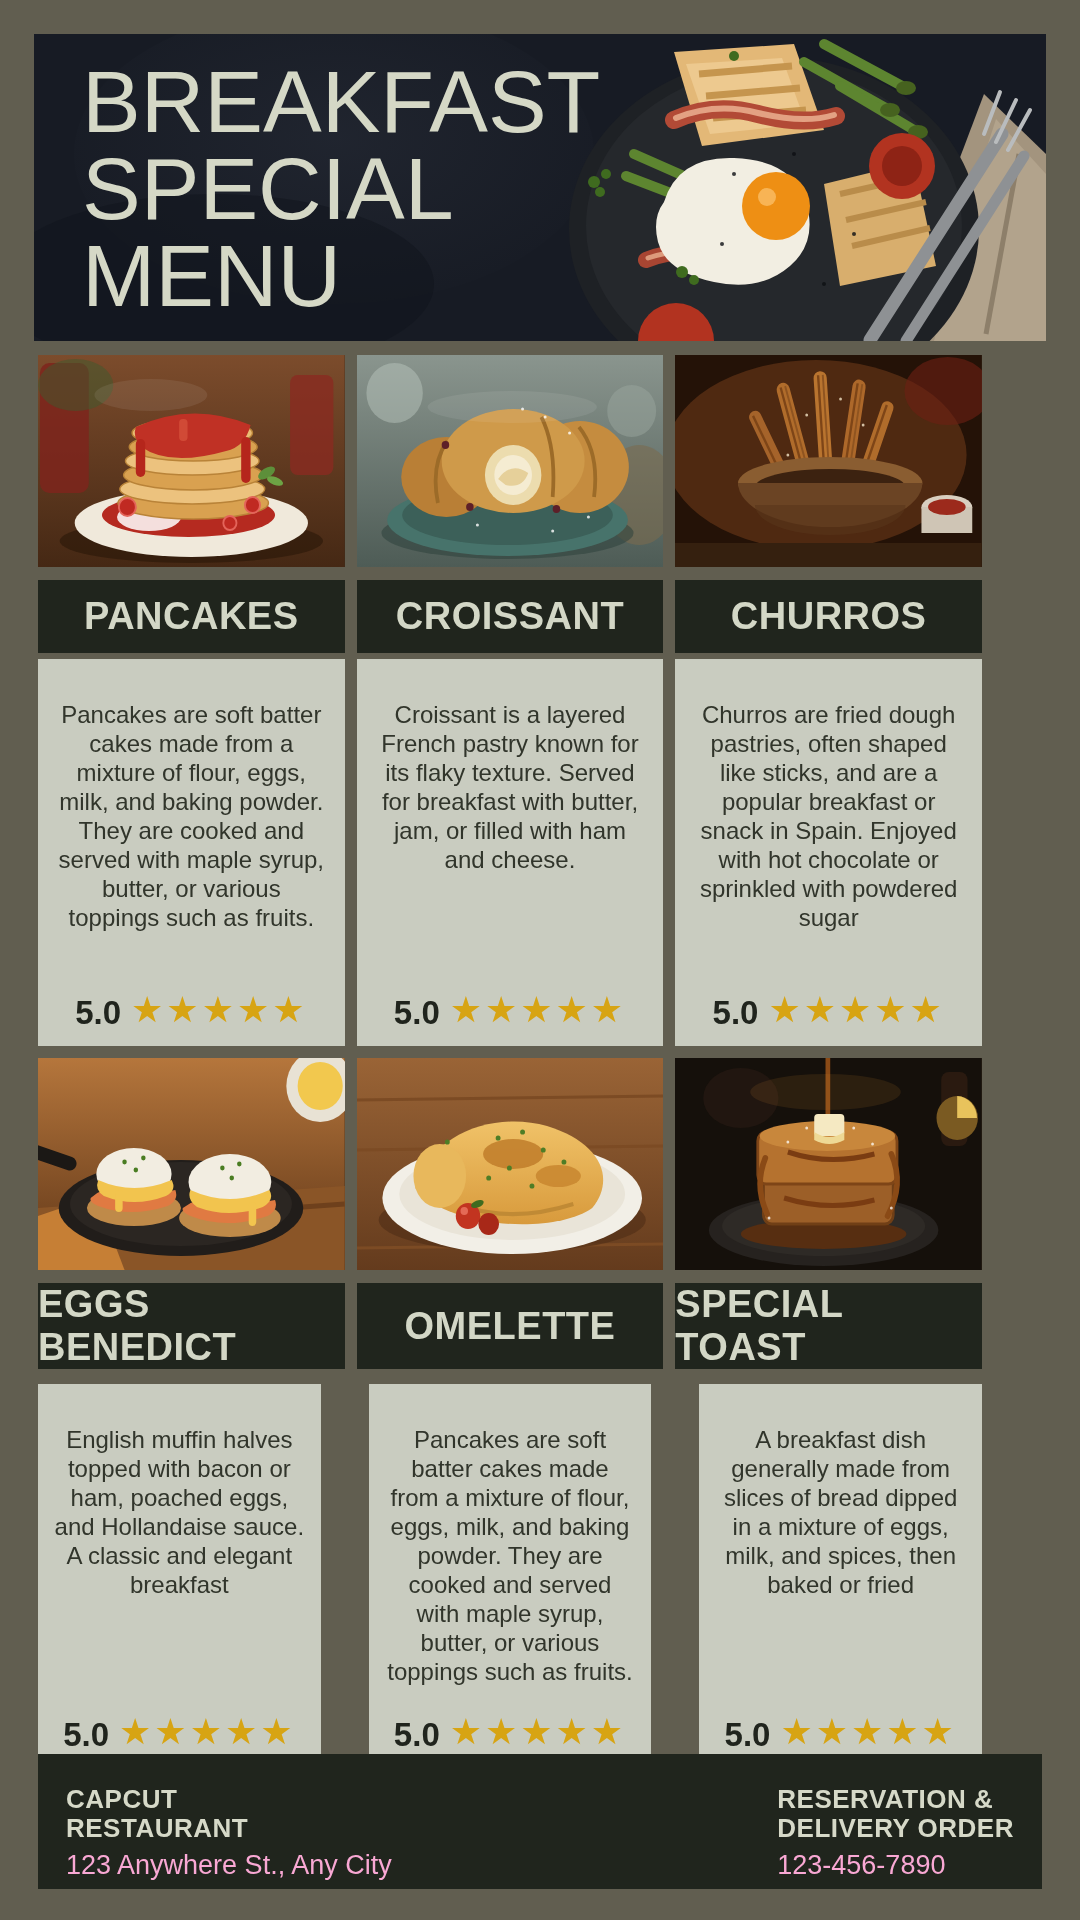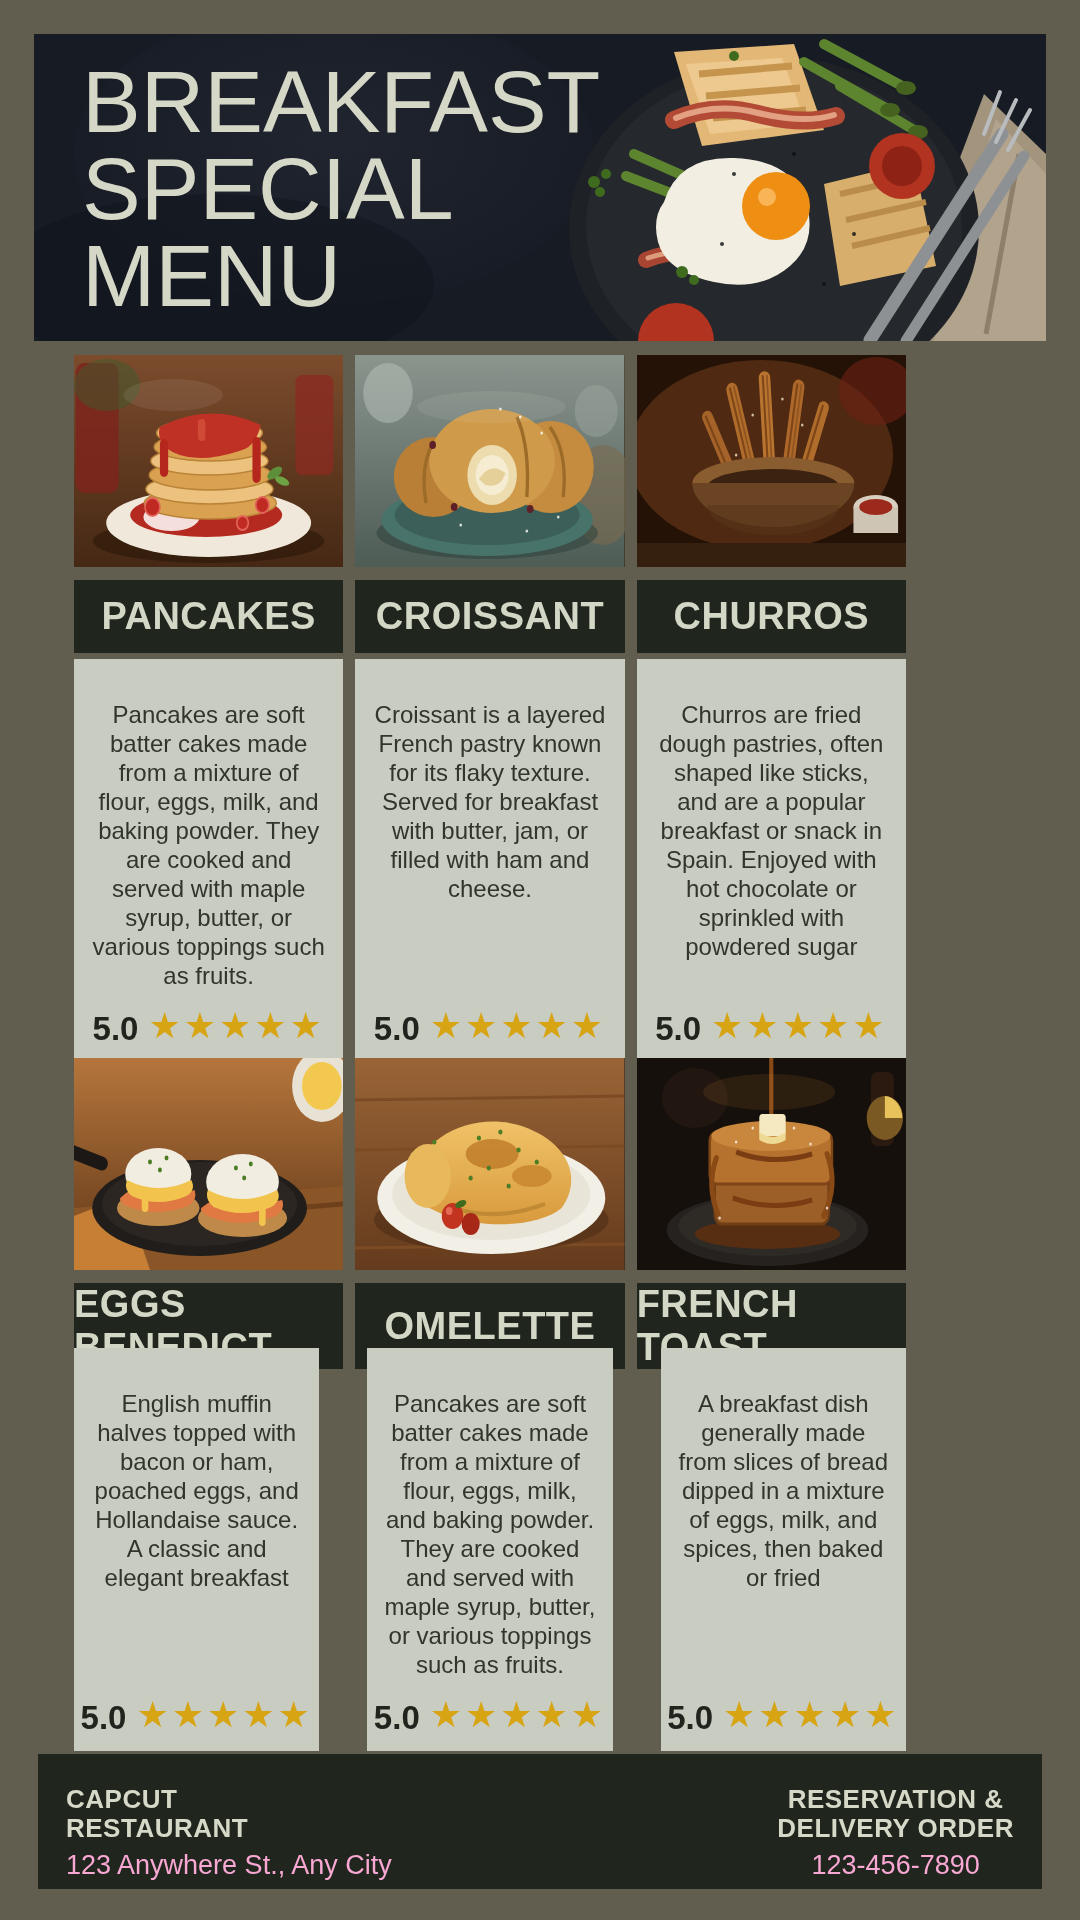--- a/index.html
+++ b/index.html
@@ -7,46 +7,46 @@
   *{box-sizing:border-box;}
   .page{position:relative;width:1080px;height:1920px;background:#615e50;overflow:hidden;}
 
   
   .banner{position:absolute;left:34px;top:34px;width:1012px;height:307px;background:#171b24;overflow:hidden;}
   .banner-art{position:absolute;left:0;top:0;width:1012px;height:307px;}
   .banner-title{position:absolute;left:48px;top:24px;color:#d5d8c6;font-weight:400;font-size:88px;line-height:87px;letter-spacing:0;}
   .banner-title div{white-space:nowrap;}
 
   
-  .row{position:absolute;left:38px;width:832px;display:grid;grid-template-columns:repeat(3,1fr);gap:12px;margin-left:36px;}
+  .row{position:absolute;left:38px;width:944px;display:grid;grid-template-columns:repeat(3,1fr);gap:12px;}
   .images1{top:355px;height:212px;}
   .titles1{top:580px;height:73px;}
   .descs1{top:659px;height:387px;}
   .images2{top:1058px;height:212px;}
   .titles2{top:1283px;height:73px;}
-  .descs2{top:1348px;height:384px;gap:48px;}
+  .descs2{top:1384px;height:384px;gap:48px;}
 
   .photo{position:relative;overflow:hidden;background:#3a2d1d;}
   .photo svg{display:block;width:100%;height:100%;}
 
   .titlebar{background:#20251d;color:#d3d7c6;display:flex;align-items:center;justify-content:center;
             font-weight:700;font-size:38px;letter-spacing:.5px;}
 
   .desc{background:#c9ccc0;position:relative;padding:41px 16px 72px;text-align:center;
         color:#31352b;font-size:24px;line-height:29px;}
   .rating{position:absolute;left:0;right:0;bottom:14px;display:flex;justify-content:center;align-items:center;gap:10px;}
   .rating .score{font-size:33px;font-weight:700;color:#20241d;line-height:1;}
   .rating .stars{font-size:36px;color:#d7a413;letter-spacing:3px;line-height:1;padding-bottom:4px;}
 
   
   .footer{position:absolute;left:38px;top:1754px;width:1004px;height:135px;background:#20251d;
           padding:31px 28px;display:flex;justify-content:space-between;color:#d6d9c8;}
   .f-title{font-size:26px;font-weight:700;line-height:29px;letter-spacing:.5px;}
   .f-sub{font-size:27px;margin-top:7px;color:#f9a8d4;line-height:31px;}
-  .f-right{text-align:center;}
+  .f-right{text-align:left;}
 </style>
 </head>
 <body>
 
 <div class="page">
 
   <header class="banner">
     <svg class="banner-art" viewBox="0 0 1012 307" preserveAspectRatio="none">
       <defs>
         <radialGradient id="bn-glow" cx="50%" cy="45%" r="60%">
@@ -415,21 +415,21 @@
   </div>
 
   <div class="row titles2">
     <div class="titlebar">
         <span>EGGS BENEDICT</span>
       </div>
     <div class="titlebar">
         <span>OMELETTE</span>
       </div>
     <div class="titlebar">
-        <span>FRENCH TOAST</span>
+        <span>SPECIAL TOAST</span>
       </div>
   </div>
 
   <div class="row descs2">
     <div class="desc">
       <p style="margin:0">English muffin halves topped with bacon or ham, poached eggs, and Hollandaise sauce. A classic and elegant breakfast</p>
       <div class="rating">
         <span class="score">5.0</span>
         <span class="stars">★★★★★</span>
       </div>

